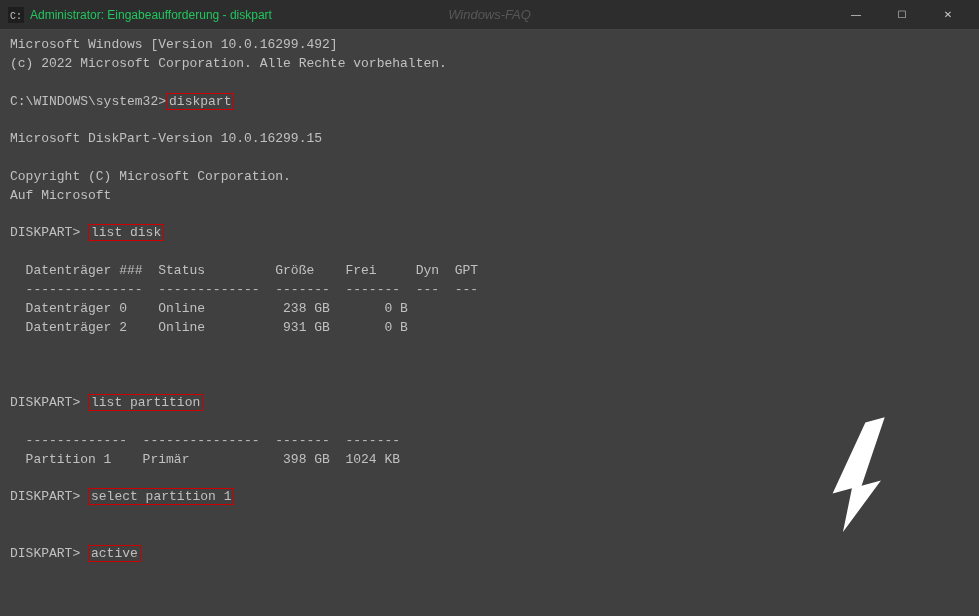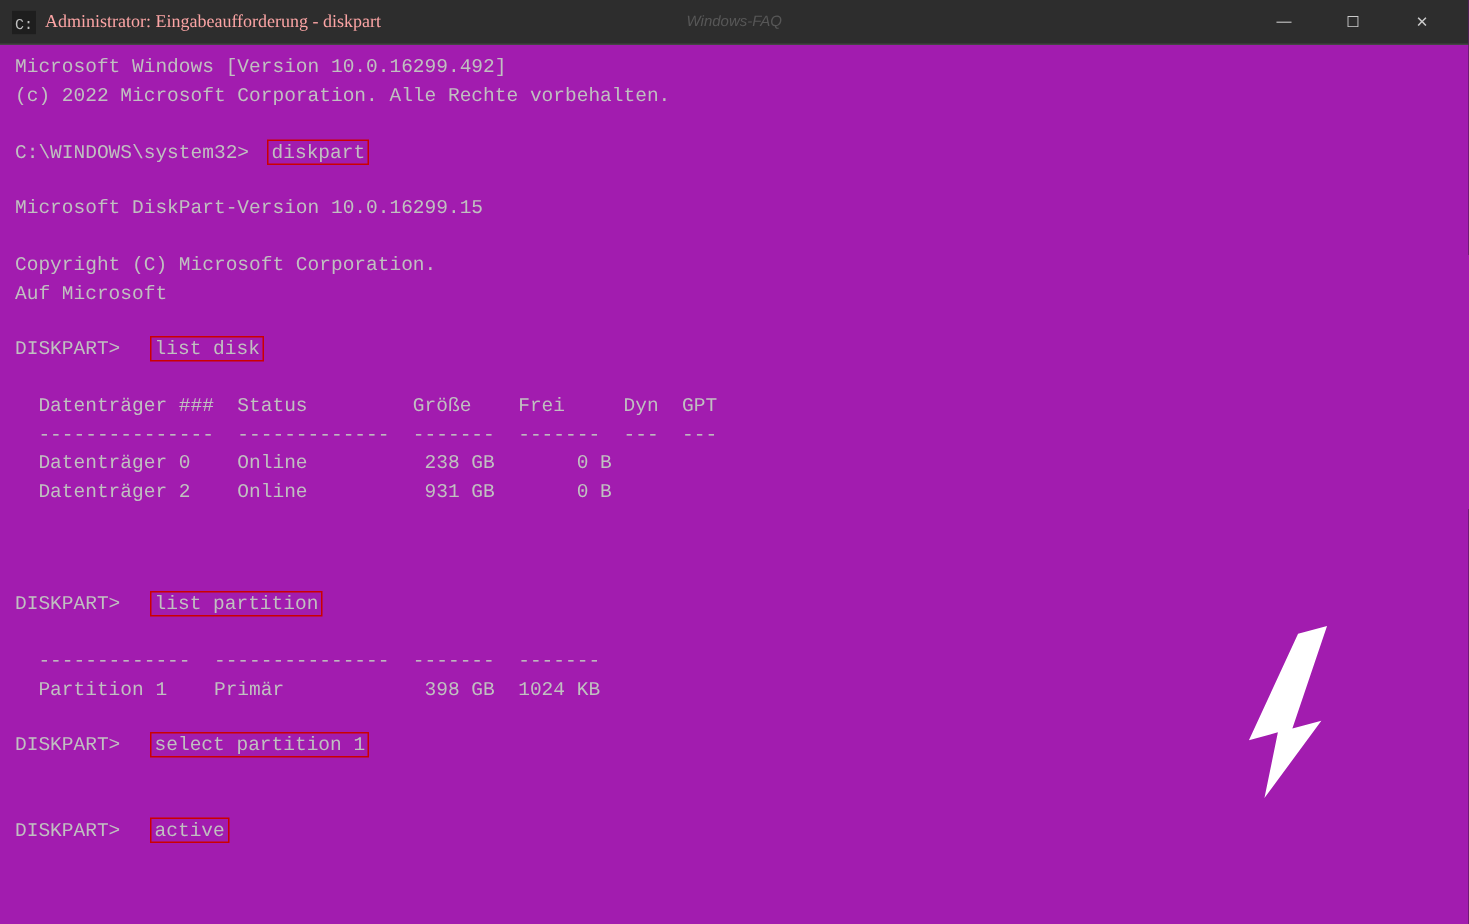--- a/index.html
+++ b/index.html
@@ -32,28 +32,28 @@
     .titlebar-icon {
       width: 16px;
       height: 16px;
       background: #333;
       display: flex;
       align-items: center;
       justify-content: center;
       font-size: 10px;
     }
     .titlebar-title {
-      color: #fca5a5;
-      font-family: Liberation Serif, serif;
+      color: #22c55e;
+      font-family: Liberation Sans, sans-serif;
       font-size: 12px;
     }
     .titlebar-watermark {
       color: rgba(150,150,150,0.4);
       font-family: 'Segoe UI', Arial, sans-serif;
-      font-size: 10px;
+      font-size: 13px;
       font-style: italic;
       position: absolute;
       left: 50%;
       transform: translateX(-50%);
     }
     .titlebar-controls {
       display: flex;
       gap: 0;
     }
     .title-btn {
@@ -64,38 +64,37 @@
       justify-content: center;
       font-family: 'Segoe UI', Arial, sans-serif;
       font-size: 10px;
       color: #ccc;
       cursor: pointer;
       background: transparent;
     }
 
     
     .terminal {
-      background: #a21caf;
+      background: #404040;
       width: 100%;
       height: calc(616px - 30px);
       padding: 6px 10px;
       overflow: hidden;
       position: relative;
     }
     .line {
       line-height: 1.45;
       white-space: pre;
       color: #c0c0c0;
     }
     .cmd-box {
       display: inline;
       border: 1.5px solid #cc0000;
       padding: 0 2px;
       color: #c0c0c0;
-      margin-left: 12px;
     }
     @keyframes blink {
       0%, 100% { opacity: 1; }
       50% { opacity: 0; }
     }
 
     
     .arrow-container {
       position: absolute;
       right: 60px;

